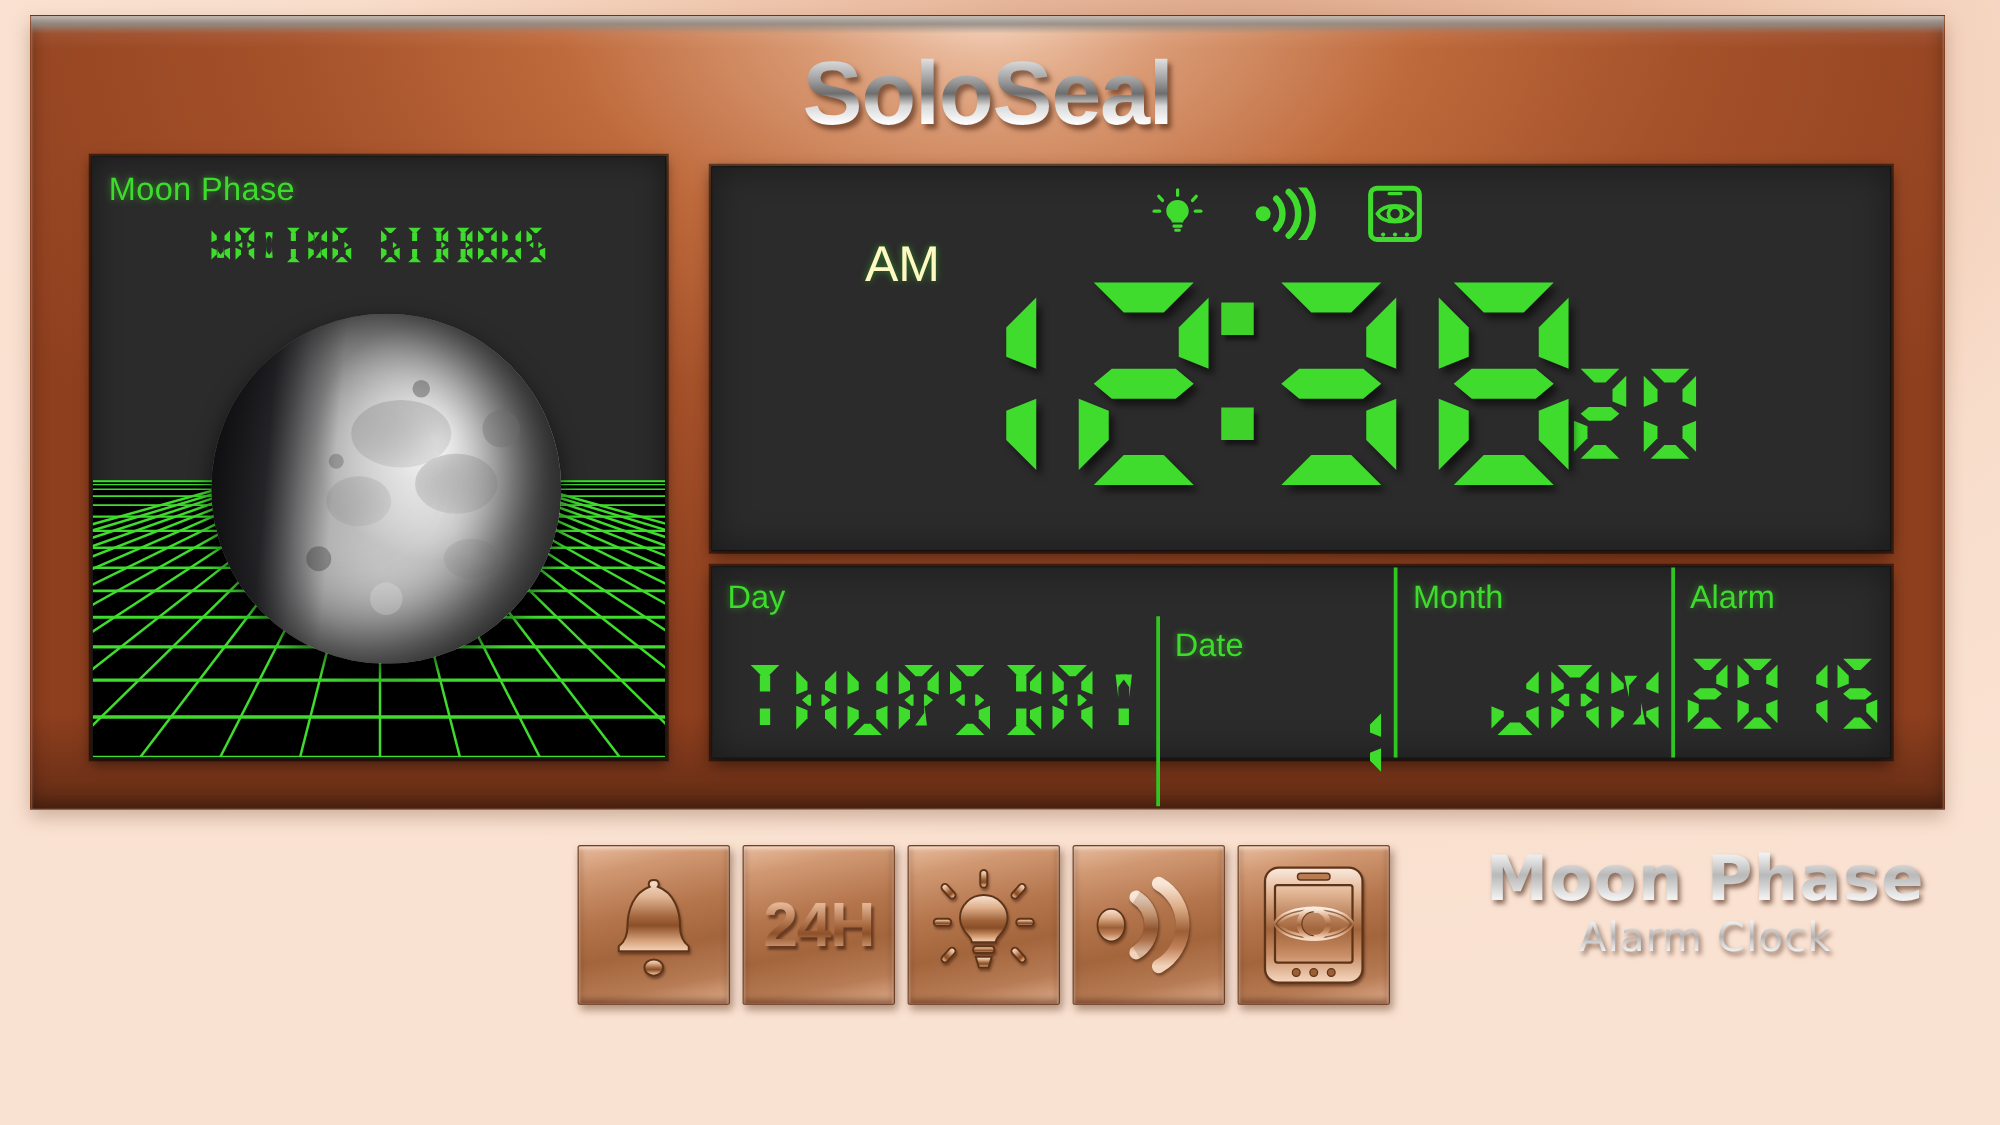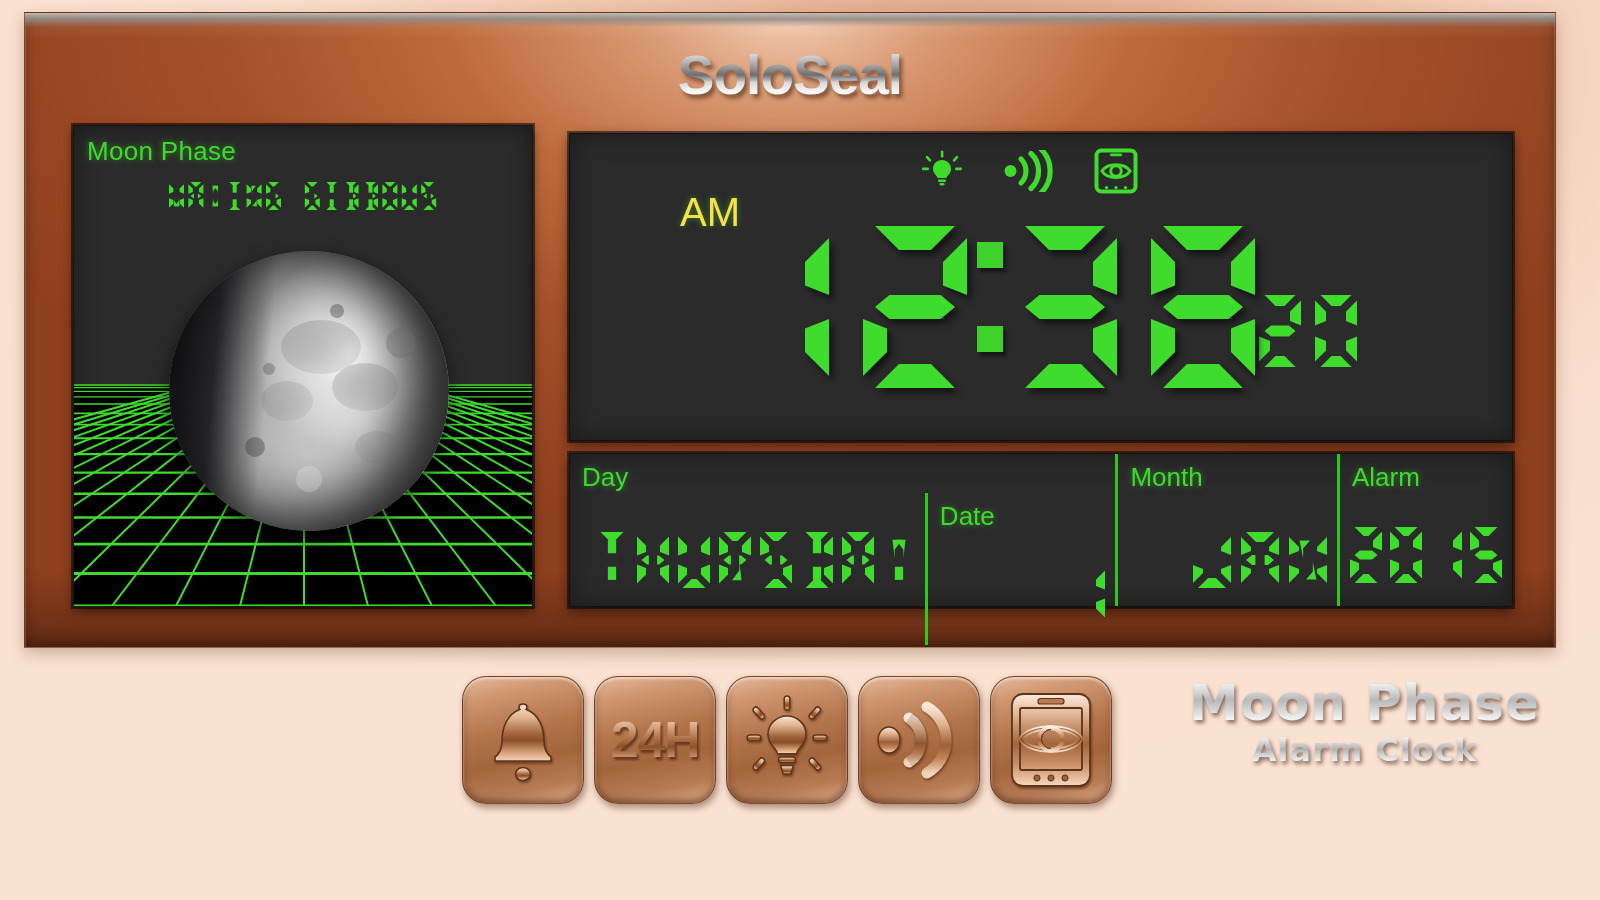--- a/index.html
+++ b/index.html
@@ -32,21 +32,21 @@
     content:""; position:absolute; left:0; top:0; right:0; height:14px;
     background:linear-gradient(180deg,#b9b4ae 0%, #8d8984 45%, rgba(140,136,130,0) 100%);
     opacity:.85;
   }
   
   .title-bar{
     position:absolute; left:0; right:0; top:14px; height:96px;
     display:flex; align-items:center; justify-content:center;
   }
   .app-title{
-    font-size:55px; font-weight:bold; letter-spacing:-1px;
+    font-size:72px; font-weight:bold; letter-spacing:-1px;
     font-family:"Liberation Sans", sans-serif;
     background:linear-gradient(180deg,#fdfdfd 0%, #e6e6e6 14%, #9a9a9a 38%, #6e6e6e 50%, #d9d9d9 62%, #ffffff 80%, #bdbdbd 100%);
     -webkit-background-clip:text; background-clip:text; color:transparent;
     -webkit-text-fill-color:transparent;
     filter:drop-shadow(3px 4px 2px rgba(60,25,10,.55));
     text-shadow:none;
   }
   
   .moon-panel{
     position:absolute; left:48px; top:112px; width:460px; height:482px;
@@ -84,21 +84,21 @@
     background:linear-gradient(95deg, rgba(8,8,10,.94) 0%, rgba(20,20,24,.85) 18%, rgba(40,40,44,.45) 27%, rgba(0,0,0,0) 36%);
   }
   
   .clock-panel{
     position:absolute; left:544px; top:120px; width:944px; height:308px;
     background:#2b2b2b; border:1px solid #121212;
     box-shadow:0 0 0 2px rgba(0,0,0,.5), 0 4px 12px rgba(0,0,0,.55),
                inset 0 0 28px rgba(0,0,0,.4);
   }
   .ampm{
-    position:absolute; left:110px; top:56px; font-size:40px; color:#fde047;
+    position:absolute; left:122px; top:56px; font-size:40px; color:#fef9c3;
     text-shadow:0 0 6px rgba(60,220,40,.5);
   }
   .status-icons{
     position:absolute; left:350px; top:14px; display:flex; gap:40px; align-items:center;
   }
   .status-icons svg{ display:block; }
   .time-row{
     position:absolute; left:0; right:0; top:80px; height:190px;
     display:flex; align-items:flex-start; justify-content:center;
   }
@@ -127,21 +127,21 @@
   .cell-value svg{ display:block; }
   .c-day  { width:366px; }
   .c-date { width:196px;margin-top:39px; }
   .c-month{ width:228px; }
   .c-year { width:180px; }
   
   .buttonbar{
     position:absolute; left:462px; top:676px; display:flex; gap:10px;
   }
   .btn{
-    width:122px; height:128px; border-radius:24px;
+    width:122px; height:128px; border-radius:2px;
     background:
       linear-gradient(170deg, #e6b596 0%, #d39a75 14%, #b9apt 20%, #ab6a43 48%, #9b5a34 72%, #c78c68 94%, #e2ad8d 100%);
     background:
       linear-gradient(168deg, #e8bb9d 0%, #d09872 16%, #b4754c 42%, #a3653c 63%, #b77c55 84%, #e0ad8c 100%);
     border:1px solid rgba(90,45,22,.75);
     box-shadow:
       inset 0 2px 3px rgba(255,236,222,.75),
       inset 0 -3px 6px rgba(70,30,12,.55),
       2px 4px 7px rgba(80,38,16,.45);
     display:flex; align-items:center; justify-content:center;
@@ -162,21 +162,21 @@
   }
   .logo .l1{
     font-size:50px; font-weight:bold; letter-spacing:1px;
     font-family:"DejaVu Sans", sans-serif;
     background:linear-gradient(180deg,#ffffff 0%, #e2e2e2 20%, #b9b9b9 44%, #cfcfcf 60%, #f2f2f2 82%, #d4d4d4 100%);
     -webkit-background-clip:text; background-clip:text;
     -webkit-text-fill-color:transparent; color:transparent;
     filter:drop-shadow(2px 3px 2px rgba(60,25,10,.6));
   }
   .logo .l2{
-    margin-top:6px; font-size:32px; font-weight:bold; letter-spacing:1px;
+    margin-top:6px; font-size:32px; font-weight:normal; letter-spacing:1px;
     font-family:"DejaVu Sans", sans-serif;
     background:linear-gradient(180deg,#ffffff 0%, #dedede 22%, #b2b2b2 48%, #d6d6d6 66%, #f4f4f4 88%);
     -webkit-background-clip:text; background-clip:text;
     -webkit-text-fill-color:transparent; color:transparent;
     filter:drop-shadow(2px 3px 2px rgba(60,25,10,.6));
   }
 </style>
 </head>
 <body>
 

